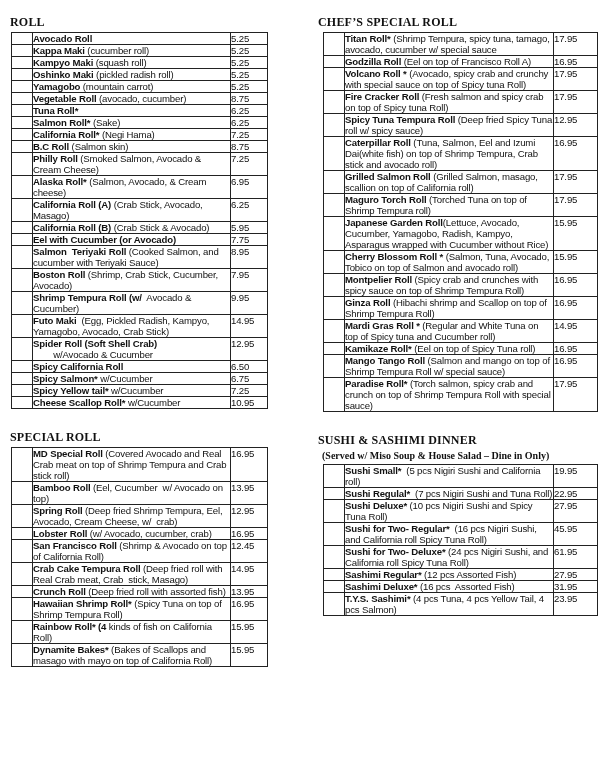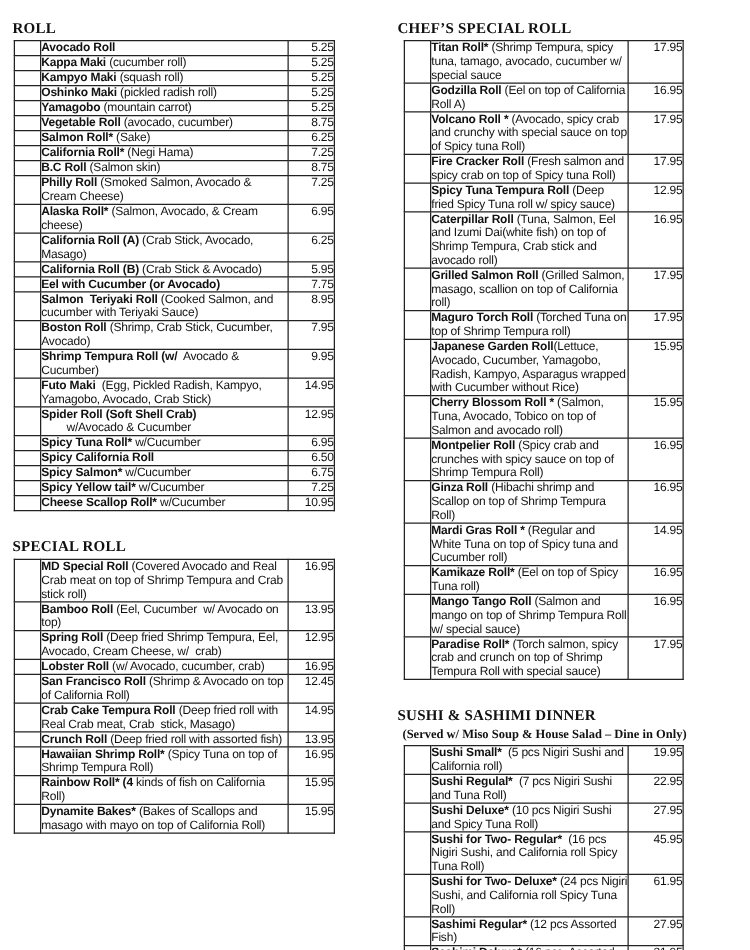--- a/index.html
+++ b/index.html
@@ -34,41 +34,41 @@
     margin:0 0 3px 4px;
     color:#111;
   }
 
   table.menu {
     border-collapse:collapse;
     table-layout:fixed;
     border-radius:21px;
   }
   .col-left  table.menu { width:257px; margin-left:1px; }
-  .col-right table.menu { width:224px; margin-left:5px; }
+  .col-right table.menu { width:275px; margin-left:5px; }
 
   table.menu td {
     border:1px solid #222;
     padding:0;
     font-size:9.6px;
     line-height:11px;
     letter-spacing:-0.15px;
     vertical-align:top;
     color:#111;
   }
   td.chk { width:20px; }
   td.item {
     padding:0 3px 0 4px;
     white-space:pre-wrap;
     word-wrap:break-word;
   }
   .nm { font-weight:bold; }
   td.price {
     width:36px;
-    text-align:right;
+    text-align:left;
     padding-right:5px;
     vertical-align:bottom;
     font-size:10.3px;
     letter-spacing:0;
   }
   .col-right td.price { width:43px; }
 </style>
 </head>
 <body>
 
@@ -103,20 +103,25 @@
             <td class="item"><span class="nm">Yamagobo</span><span class="ds"> (mountain carrot)</span></td>
             <td class="price">5.25</td>
           </tr>
           <tr>
             <td class="chk"></td>
             <td class="item"><span class="nm">Vegetable Roll</span><span class="ds"> (avocado, cucumber)</span></td>
             <td class="price">8.75</td>
           </tr>
           <tr>
             <td class="chk"></td>
+            <td class="item"><span class="nm">Tuna Roll*</span></td>
+            <td class="price">6.25</td>
+          </tr>
+          <tr>
+            <td class="chk"></td>
             <td class="item"><span class="nm">Salmon Roll*</span><span class="ds"> (Sake)</span></td>
             <td class="price">6.25</td>
           </tr>
           <tr>
             <td class="chk"></td>
             <td class="item"><span class="nm">California Roll*</span><span class="ds"> (Negi Hama)</span></td>
             <td class="price">7.25</td>
           </tr>
           <tr>
             <td class="chk"></td>
@@ -166,25 +171,20 @@
           <tr>
             <td class="chk"></td>
             <td class="item"><span class="nm">Futo Maki</span><span class="ds">  (Egg, Pickled Radish, Kampyo, Yamagobo, Avocado, Crab Stick)</span></td>
             <td class="price">14.95</td>
           </tr>
           <tr>
             <td class="chk"></td>
             <td class="item"><span class="nm">Spider Roll (Soft Shell Crab)</span><span class="ds">
         w/Avocado &amp; Cucumber</span></td>
             <td class="price">12.95</td>
-          </tr>
-          <tr>
-            <td class="chk"></td>
-            <td class="item"><span class="nm">Spicy Tuna Roll*</span><span class="ds"> w/Cucumber</span></td>
-            <td class="price">6.95</td>
           </tr>
           <tr>
             <td class="chk"></td>
             <td class="item"><span class="nm">Spicy California Roll</span></td>
             <td class="price">6.50</td>
           </tr>
           <tr>
             <td class="chk"></td>
             <td class="item"><span class="nm">Spicy Salmon*</span><span class="ds"> w/Cucumber</span></td>
             <td class="price">6.75</td>
@@ -263,21 +263,21 @@
     <h2 class="section-title">CHEF’S SPECIAL ROLL</h2>
     <table class="menu">
       <tbody>
           <tr>
             <td class="chk"></td>
             <td class="item"><span class="nm">Titan Roll*</span><span class="ds"> (Shrimp Tempura, spicy tuna, tamago, avocado, cucumber w/ special sauce</span></td>
             <td class="price">17.95</td>
           </tr>
           <tr>
             <td class="chk"></td>
-            <td class="item"><span class="nm">Godzilla Roll</span><span class="ds"> (Eel on top of California Roll A)</span></td>
+            <td class="item"><span class="nm">Godzilla Roll</span><span class="ds"> (Eel on top of Francisco Roll A)</span></td>
             <td class="price">16.95</td>
           </tr>
           <tr>
             <td class="chk"></td>
             <td class="item"><span class="nm">Volcano Roll *</span><span class="ds"> (Avocado, spicy crab and crunchy with special sauce on top of Spicy tuna Roll)</span></td>
             <td class="price">17.95</td>
           </tr>
           <tr>
             <td class="chk"></td>
             <td class="item"><span class="nm">Fire Cracker Roll</span><span class="ds"> (Fresh salmon and spicy crab on top of Spicy tuna Roll)</span></td>

